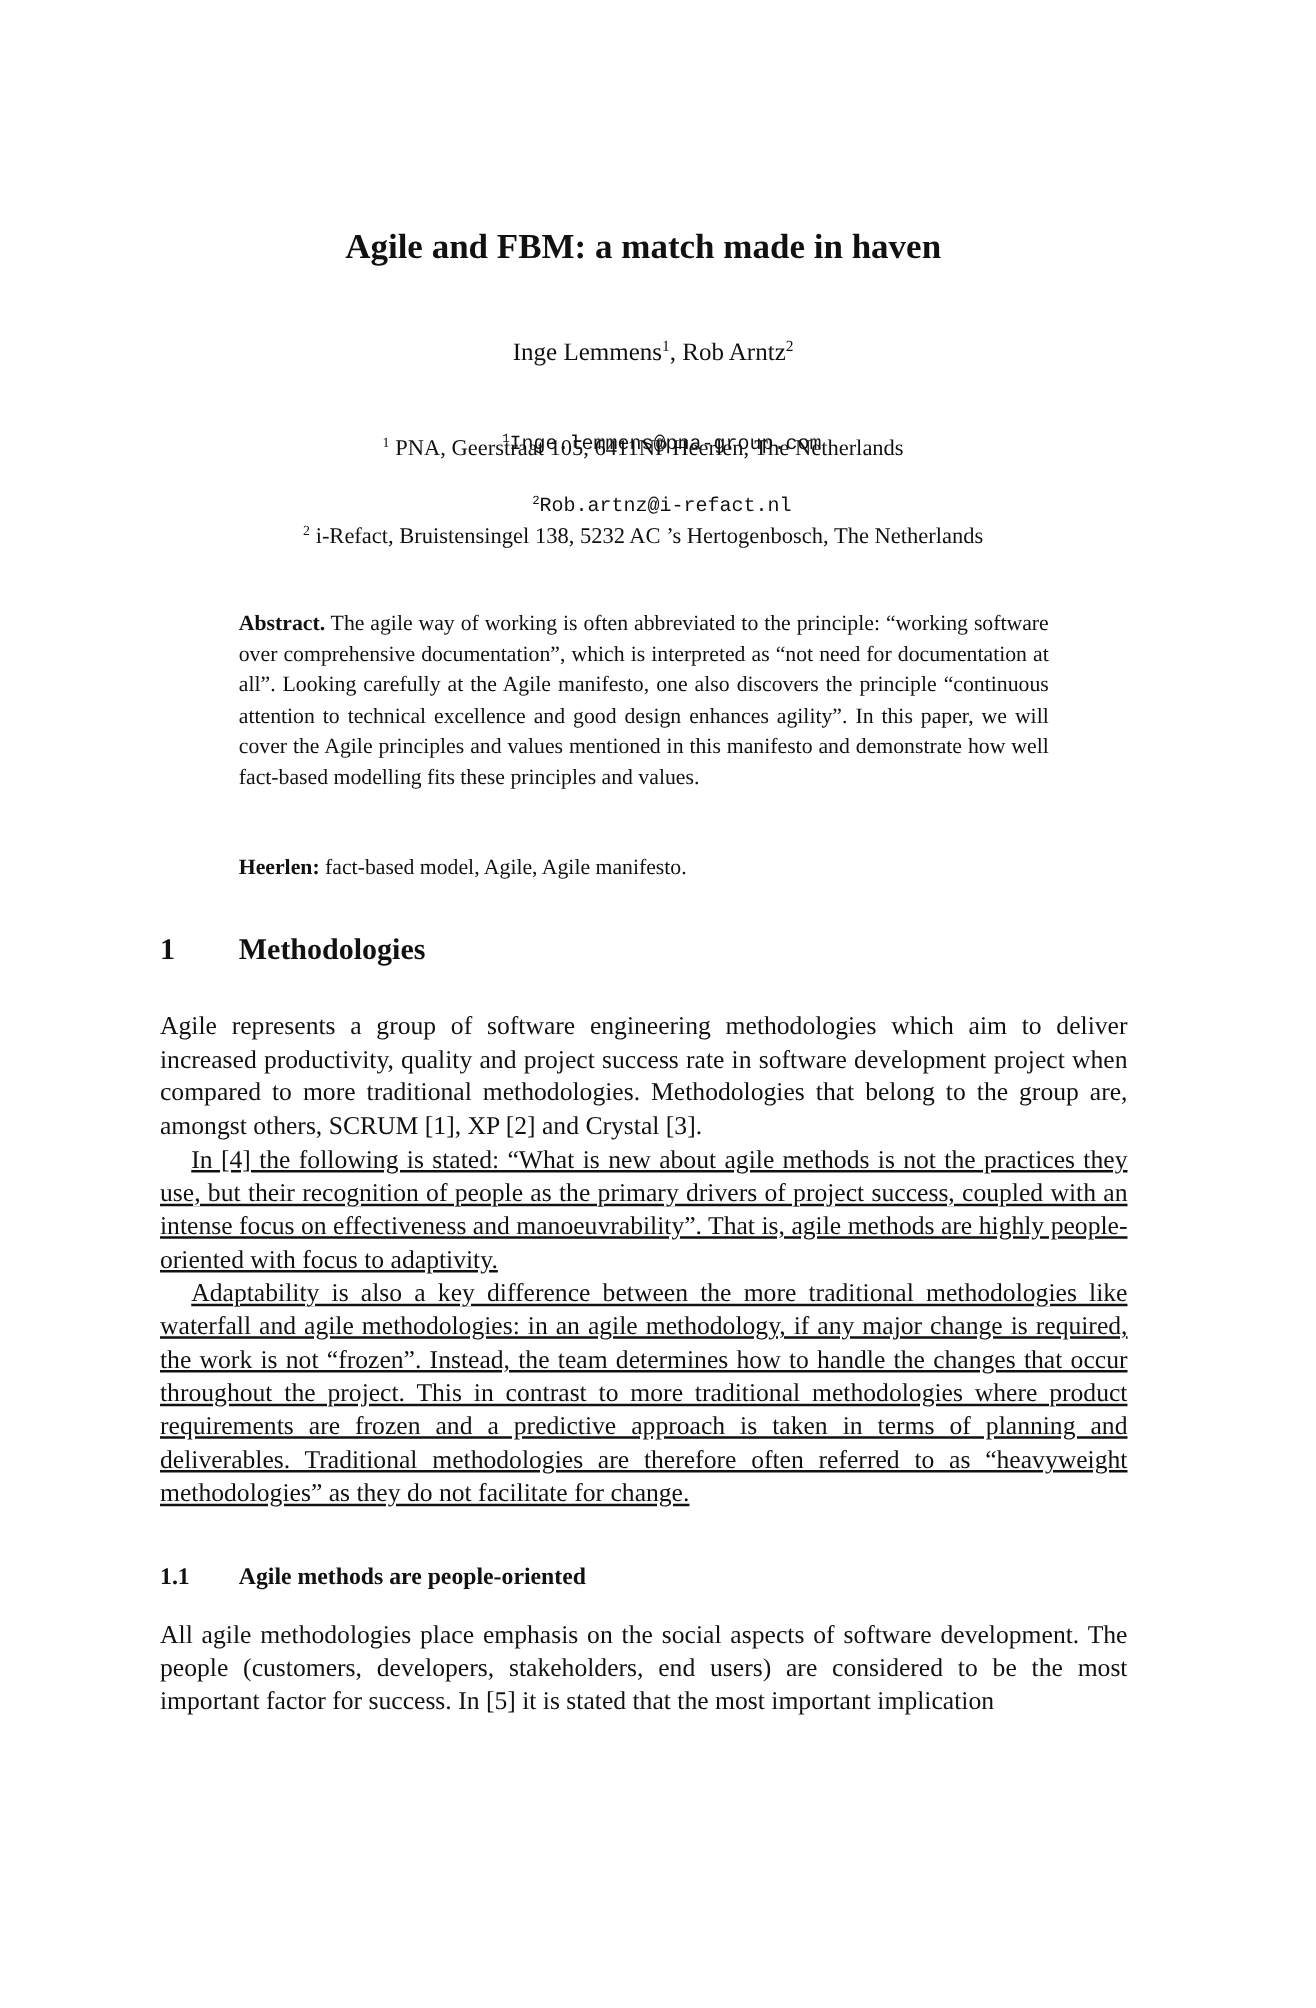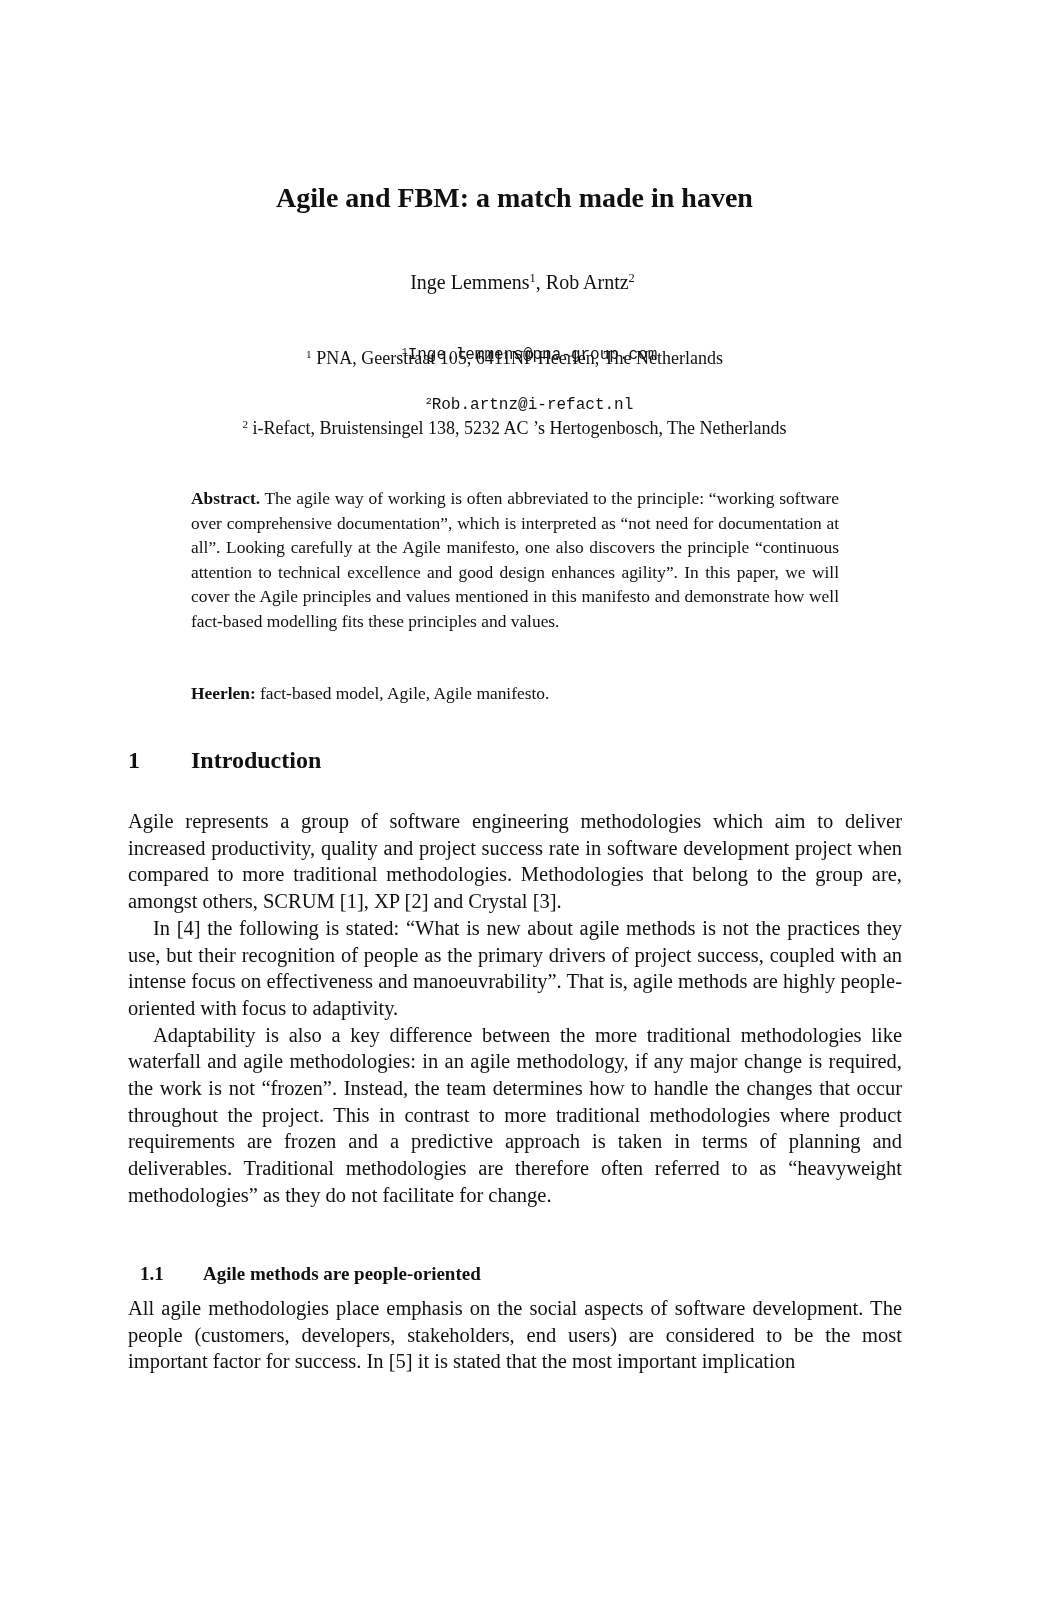--- a/index.html
+++ b/index.html
@@ -29,29 +29,29 @@
   }
   .keywords {
     position: absolute; top: 683px; left: 191px; width: 648px; font-size: 17.4px; margin: 0;
   }
   b.lead { font-weight: bold; }
   .h1 {
     position: absolute; top: 747px; left: 128px; font-size: 24px; font-weight: bold; margin: 0;
   }
   .h1 .num { display: inline-block; width: 63px; }
   .h2 {
-    position: absolute; top: 1251px; left: 128px; font-size: 19px; font-weight: bold; margin: 12px;
+    position: absolute; top: 1251px; left: 128px; font-size: 19px; font-weight: bold; margin: 0;
   }
   .h2 .num { display: inline-block; width: 63px; }
   .body-text {
     position: absolute; left: 128px; width: 774px; font-size: 20.5px;
     line-height: 26.7px; text-align: justify; margin: 0;
   }
   .body-text p { margin: 0; text-align: justify; }
-  .body-text p.indent { text-indent: 25px; }
+  .body-text p.indent { text-indent: 25px; text-decoration: underline; }
 </style>
 </head>
 <body>
 
 <h1 class="title">Agile and FBM: a match made in haven</h1>
 
 <div class="authors">
   <span>Inge Lemmens</span><sup>1</sup><span>, </span><span>Rob Arntz</span><sup>2</sup>
 </div>
 
@@ -70,21 +70,21 @@
 
 <p class="abstract">
   <b class="lead">Abstract.</b><span> The agile way of working is often abbreviated to the principle: “work­ing software over comprehensive documentation”, which is interpreted as “not need for documentation at all”. Looking carefully at the Agile manifesto, one also discovers the principle “continuous attention to technical excellence and good design enhances agility”. In this paper, we will cover the Agile principles and values mentioned in this manifesto and demonstrate how well fact-based model­ling fits these principles and values.</span>
 </p>
 
 <p class="keywords">
   <b class="lead">Heerlen:</b><span> fact-based model, Agile, Agile manifesto.</span>
 </p>
 
 <h2 class="h1">
-  <span class="num">1</span><span>Introduction</span>
+  <span class="num">1</span><span>Methodologies</span>
 </h2>
 
 <div class="body-text" style="top:808px;">
   <p>Agile represents a group of software engineering methodologies which aim to deliver increased productivity, quality and project success rate in software development project when compared to more traditional methodologies. Methodologies that belong to the group are, amongst others, SCRUM [1], XP [2] and Crystal [3].</p>
   <p class="indent">In [4] the following is stated: “What is new about agile methods is not the practices they use, but their recognition of people as the primary drivers of project success, cou­pled with an intense focus on effectiveness and manoeuvrability”. That is, agile meth­ods are highly people-oriented with focus to adaptivity.</p>
   <p class="indent">Adaptability is also a key difference between the more traditional methodologies like waterfall and agile methodologies: in an agile methodology, if any major change is required, the work is not “frozen”. Instead, the team determines how to handle the changes that occur throughout the project. This in contrast to more traditional method­ologies where product requirements are frozen and a predictive approach is taken in terms of planning and deliverables. Traditional methodologies are therefore often re­ferred to as “heavyweight methodologies” as they do not facilitate for change.</p>
 </div>
 
 <h3 class="h2">
   <span class="num">1.1</span><span>Agile methods are people-oriented</span>

